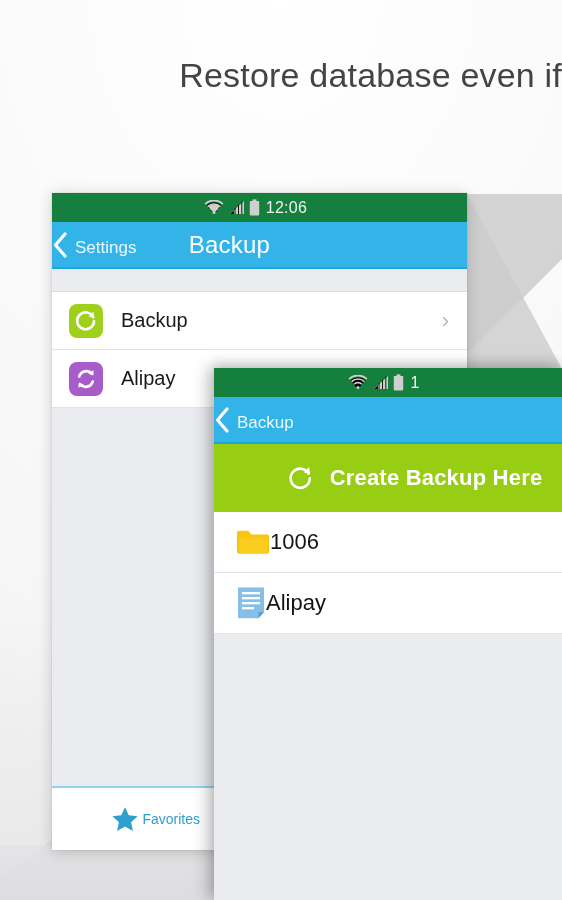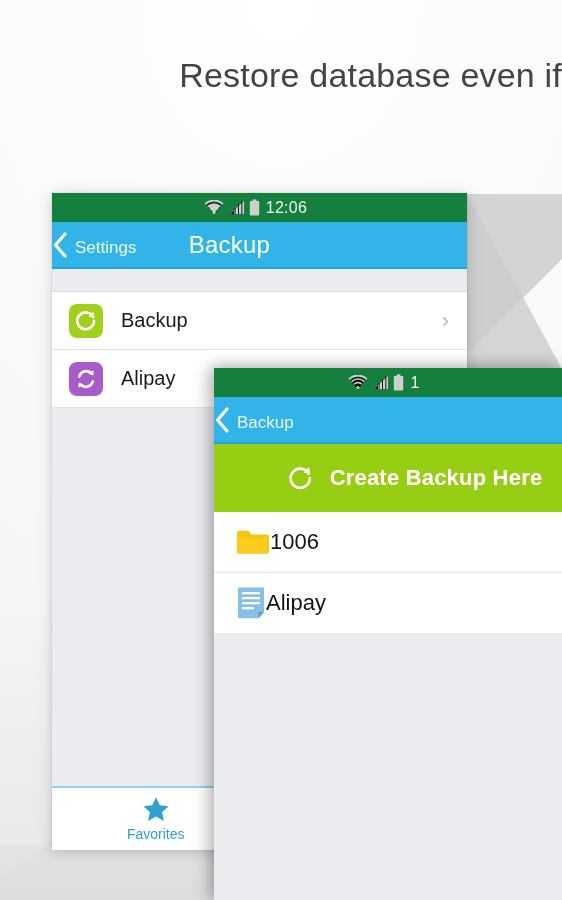--- a/index.html
+++ b/index.html
@@ -232,21 +232,21 @@
     width: 100%;
     height: 64px;
     background: #ffffff;
     border-top: 2px solid #8fd4ef;
     display: flex;
     box-sizing: border-box;
   }
   .tab {
     flex: 1;
     display: flex;
-    flex-direction: column;
+    flex-direction: row;
     align-items: center;
     justify-content: center;
     gap: 3px;
   }
   .tab-label {
     color: #2f9fd0;
     font-size: 14px;
   }
 
   svg { display: block; }

